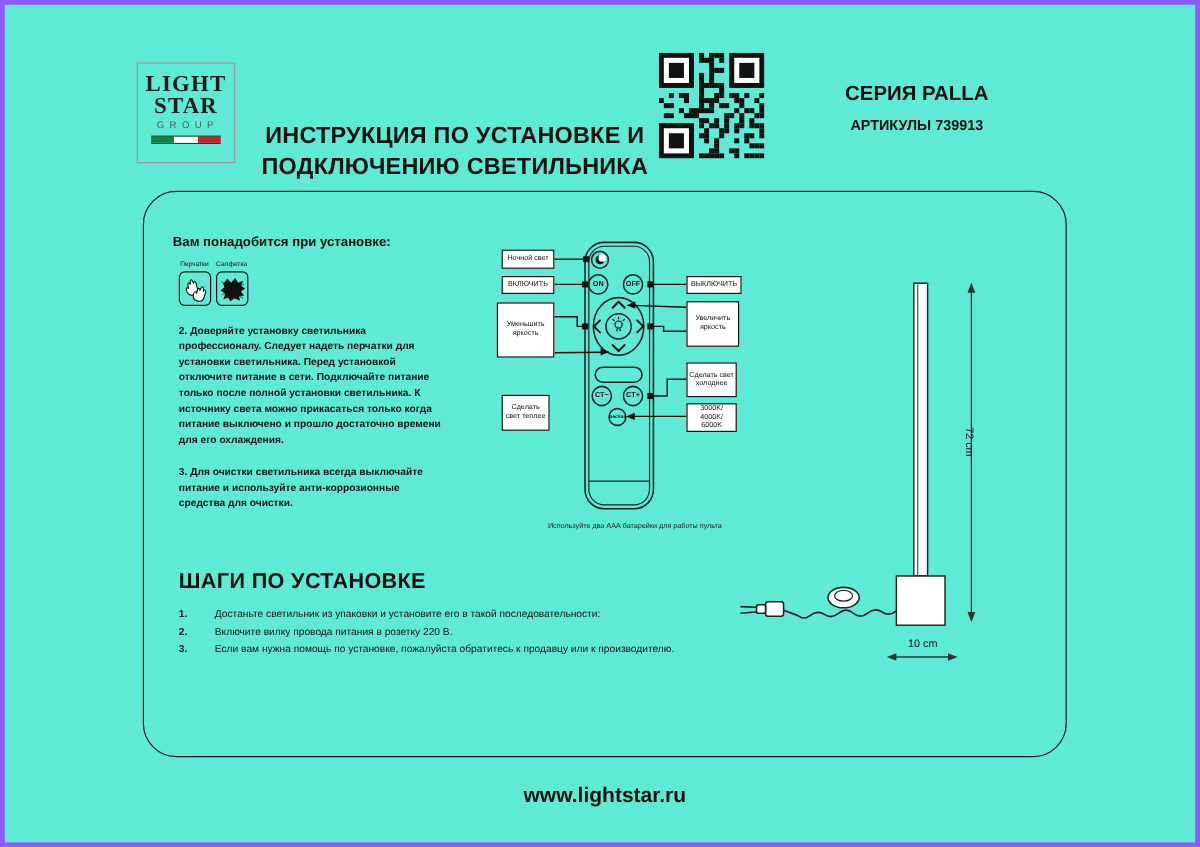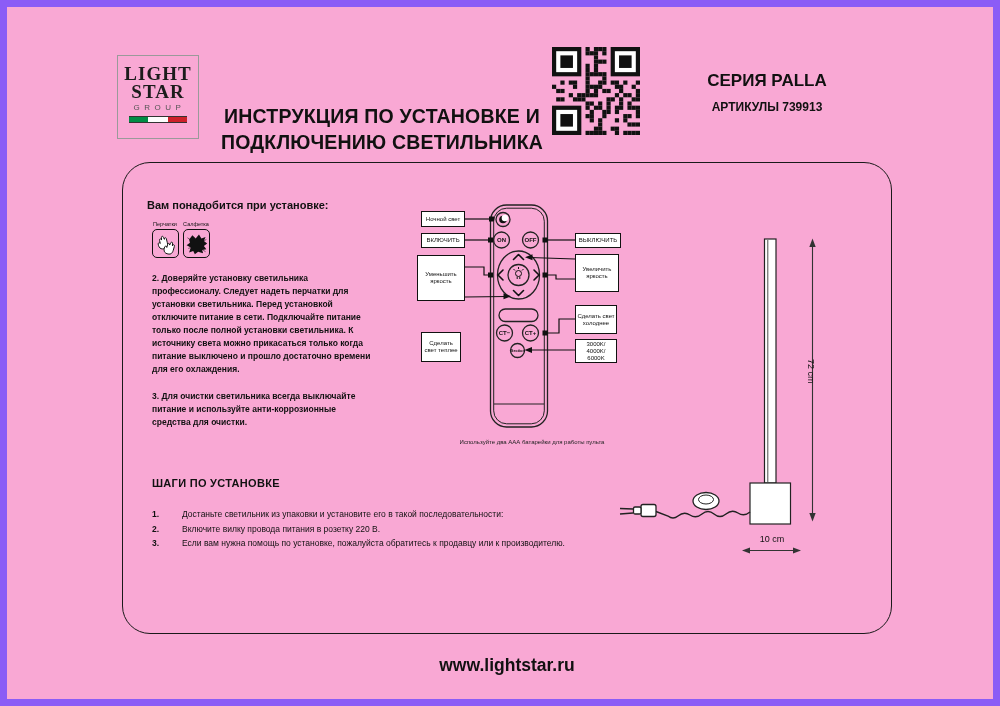--- a/index.html
+++ b/index.html
@@ -1,16 +1,16 @@
 <!DOCTYPE html>
 <html><head>
 <meta charset="utf-8">
 <style>
   html,body{margin:0;padding:0;background:#fff;}
-  #page{position:relative;width:1000px;height:706px;background:#f9a8d4;border:7px solid #8b5cf6;
+  #page{position:relative;width:1000px;height:706px;background:#5eead4;border:4px solid #8b5cf6;
         box-sizing:border-box;font-family:"Liberation Sans",sans-serif;color:#111;overflow:hidden;}
   .abs{position:absolute;}
   
   #logo{left:110px;top:48px;width:82px;height:84px;border:1px solid #9a9a9a;text-align:center;box-sizing:border-box;padding-top:9px;}
   .logo-word{font-family:"Liberation Serif",serif;font-weight:700;font-size:19px;line-height:18px;letter-spacing:1px;color:#1c1c1c;}
   .logo-group{font-size:8px;letter-spacing:4.5px;color:#555;margin-top:2px;margin-left:3px;}
   .logo-flag{width:58px;height:5px;margin:4px auto 0;border-top:1.5px solid #333;border-bottom:1.5px solid #333;display:flex;}
   .logo-flag span{flex:1;height:100%;}
   #doc-title{left:200px;top:60px;width:350px;text-align:center;font-weight:700;font-size:19.5px;line-height:26px;letter-spacing:.2px;margin-top:36px;}
   #qr{left:545px;top:40px;width:88px;height:88px;}
@@ -28,21 +28,21 @@
   
   .callout{border:1.2px solid #111;box-sizing:border-box;display:flex;align-items:center;justify-content:center;
            text-align:center;font-size:6px;line-height:7px;padding:1px;background:#fff;}
   .btn-label{font-size:6px;font-weight:700;text-align:center;color:#111;}
   #label-section span{display:inline-block;transform:scale(.65);transform-origin:center;}
   #battery-note{left:425px;top:432px;width:200px;text-align:center;font-size:6px;color:#222;}
   
   #dim-72{left:809px;top:352px;font-size:9px;transform:rotate(90deg);transform-origin:left top;white-space:nowrap;}
   #dim-10{left:743px;top:527px;width:44px;text-align:center;font-size:9px;}
   
-  #steps-heading{left:145px;top:470px;font-size:11px;font-weight:600;letter-spacing:.3px;}
+  #steps-heading{left:145px;top:470px;font-size:18px;font-weight:600;letter-spacing:.3px;}
   #steps{left:145px;top:501px;width:720px;font-size:8.5px;line-height:13.5px;}
   .step{display:flex;margin-bottom:1px;}
   .step-num{width:30px;font-weight:700;}
   .step-text{flex:1;}
   #footer-url{left:0;top:648px;width:1000px;text-align:center;font-weight:700;font-size:17.5px;}
   svg{display:block;}
 </style>
 </head>
 <body>
 

